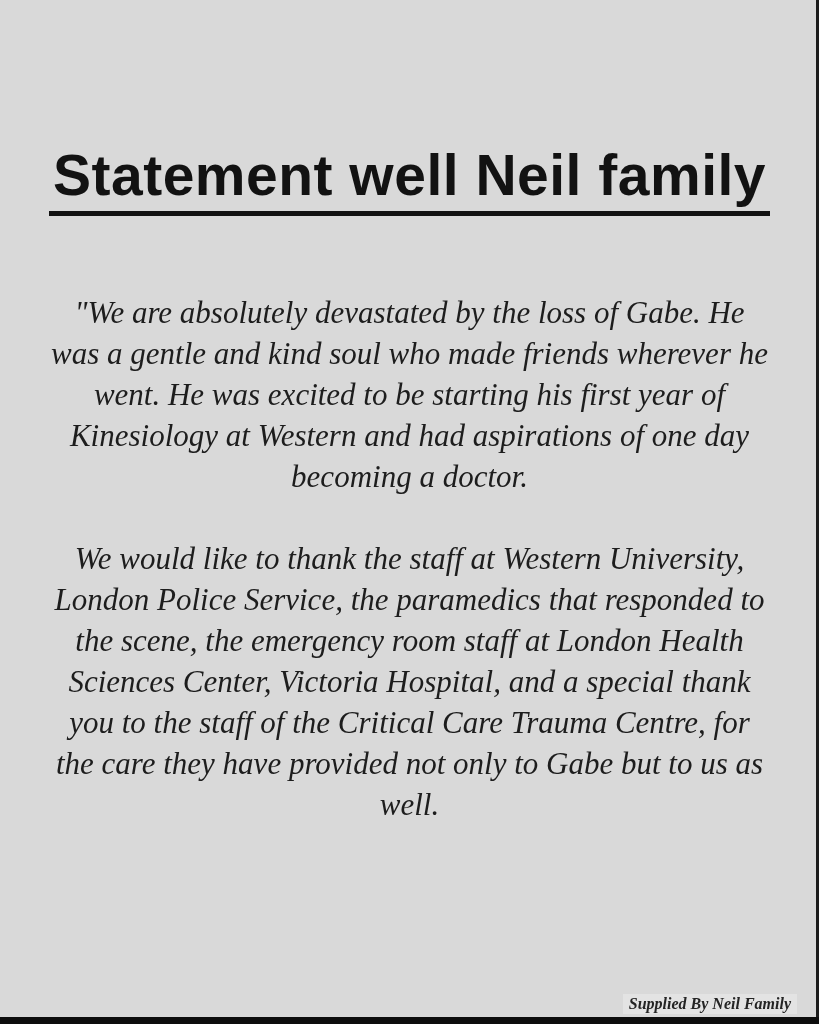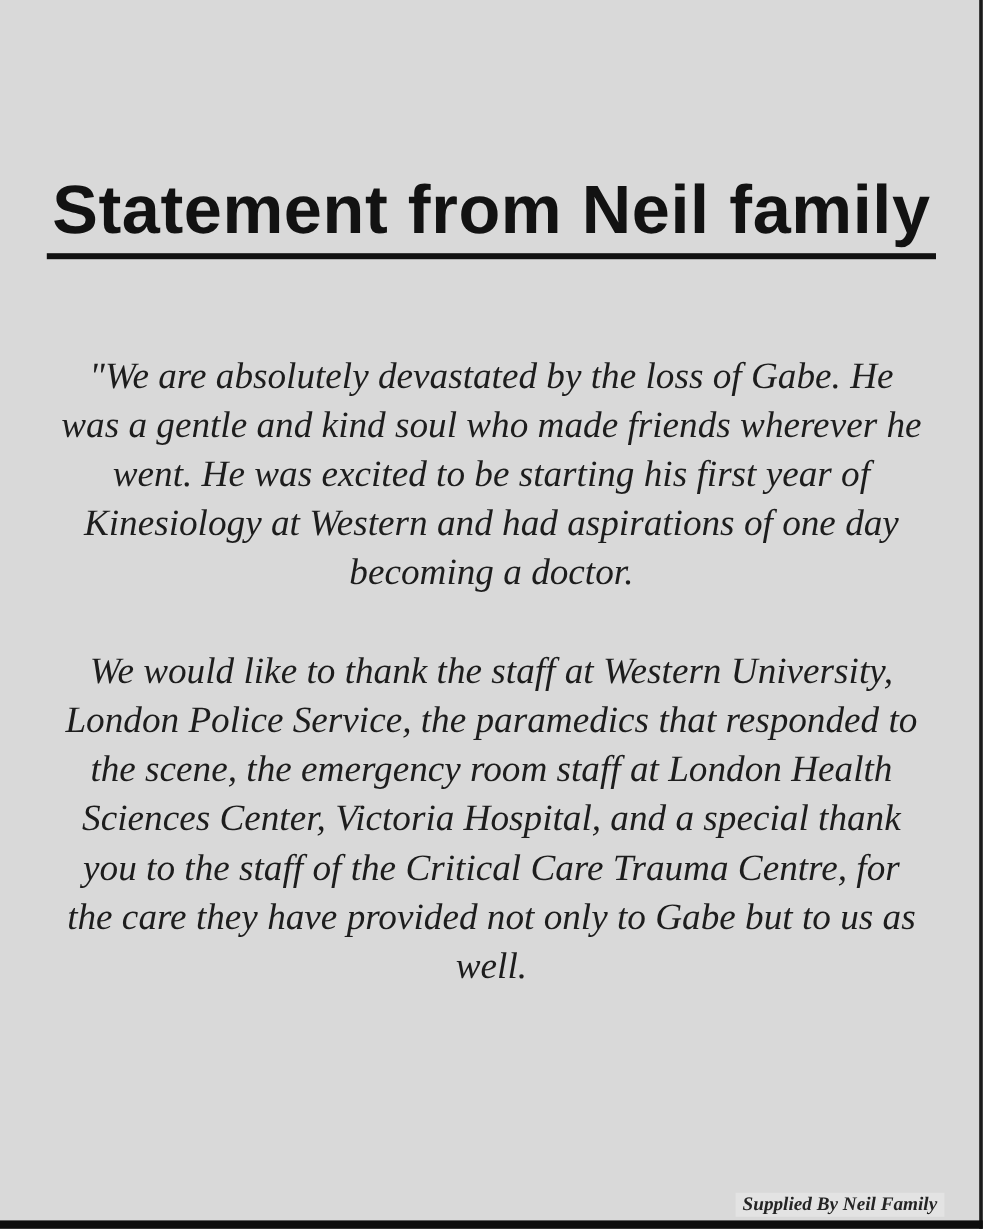--- a/index.html
+++ b/index.html
@@ -61,38 +61,38 @@
     font-size: 31px;
     line-height: 41px;
     color: #1d1d1d;
     margin: 0 0 41px 0;
   }
   .para:last-child {
     margin-bottom: 0;
   }
   .credit {
     position: absolute;
-    right: 32px;
+    right: 22px;
     bottom: 10px;
     font-family: "Liberation Serif", serif;
     font-style: italic;
     font-weight: bold;
     font-size: 16px;
     color: #242424;
     background: #e3e3e3;
     padding: 1px 6px;
   }
 </style>
 </head>
 <body>
 
 <div class="page">
 
   <div class="title-wrap">
-    <h1 class="title">Statement from Neil family</h1>
+    <h1 class="title">Statement well Neil family</h1>
   </div>
 
   <div class="body-text">
     <p class="para">"We are absolutely devastated by the loss of Gabe. He was a gentle and kind soul who made friends wherever he went. He was excited to be starting his first year of Kinesiology at Western and had aspirations of one day becoming a doctor.</p>
     <p class="para">We would like to thank the staff at Western University, London Police Service, the paramedics that responded to the scene, the emergency room staff at London Health Sciences Center, Victoria Hospital, and a special thank you to the staff of the Critical Care Trauma Centre, for the care they have provided not only to Gabe but to us as well.</p>
   </div>
 
   <div class="credit">Supplied By Neil Family</div>
 
   <div class="right-edge"></div>

